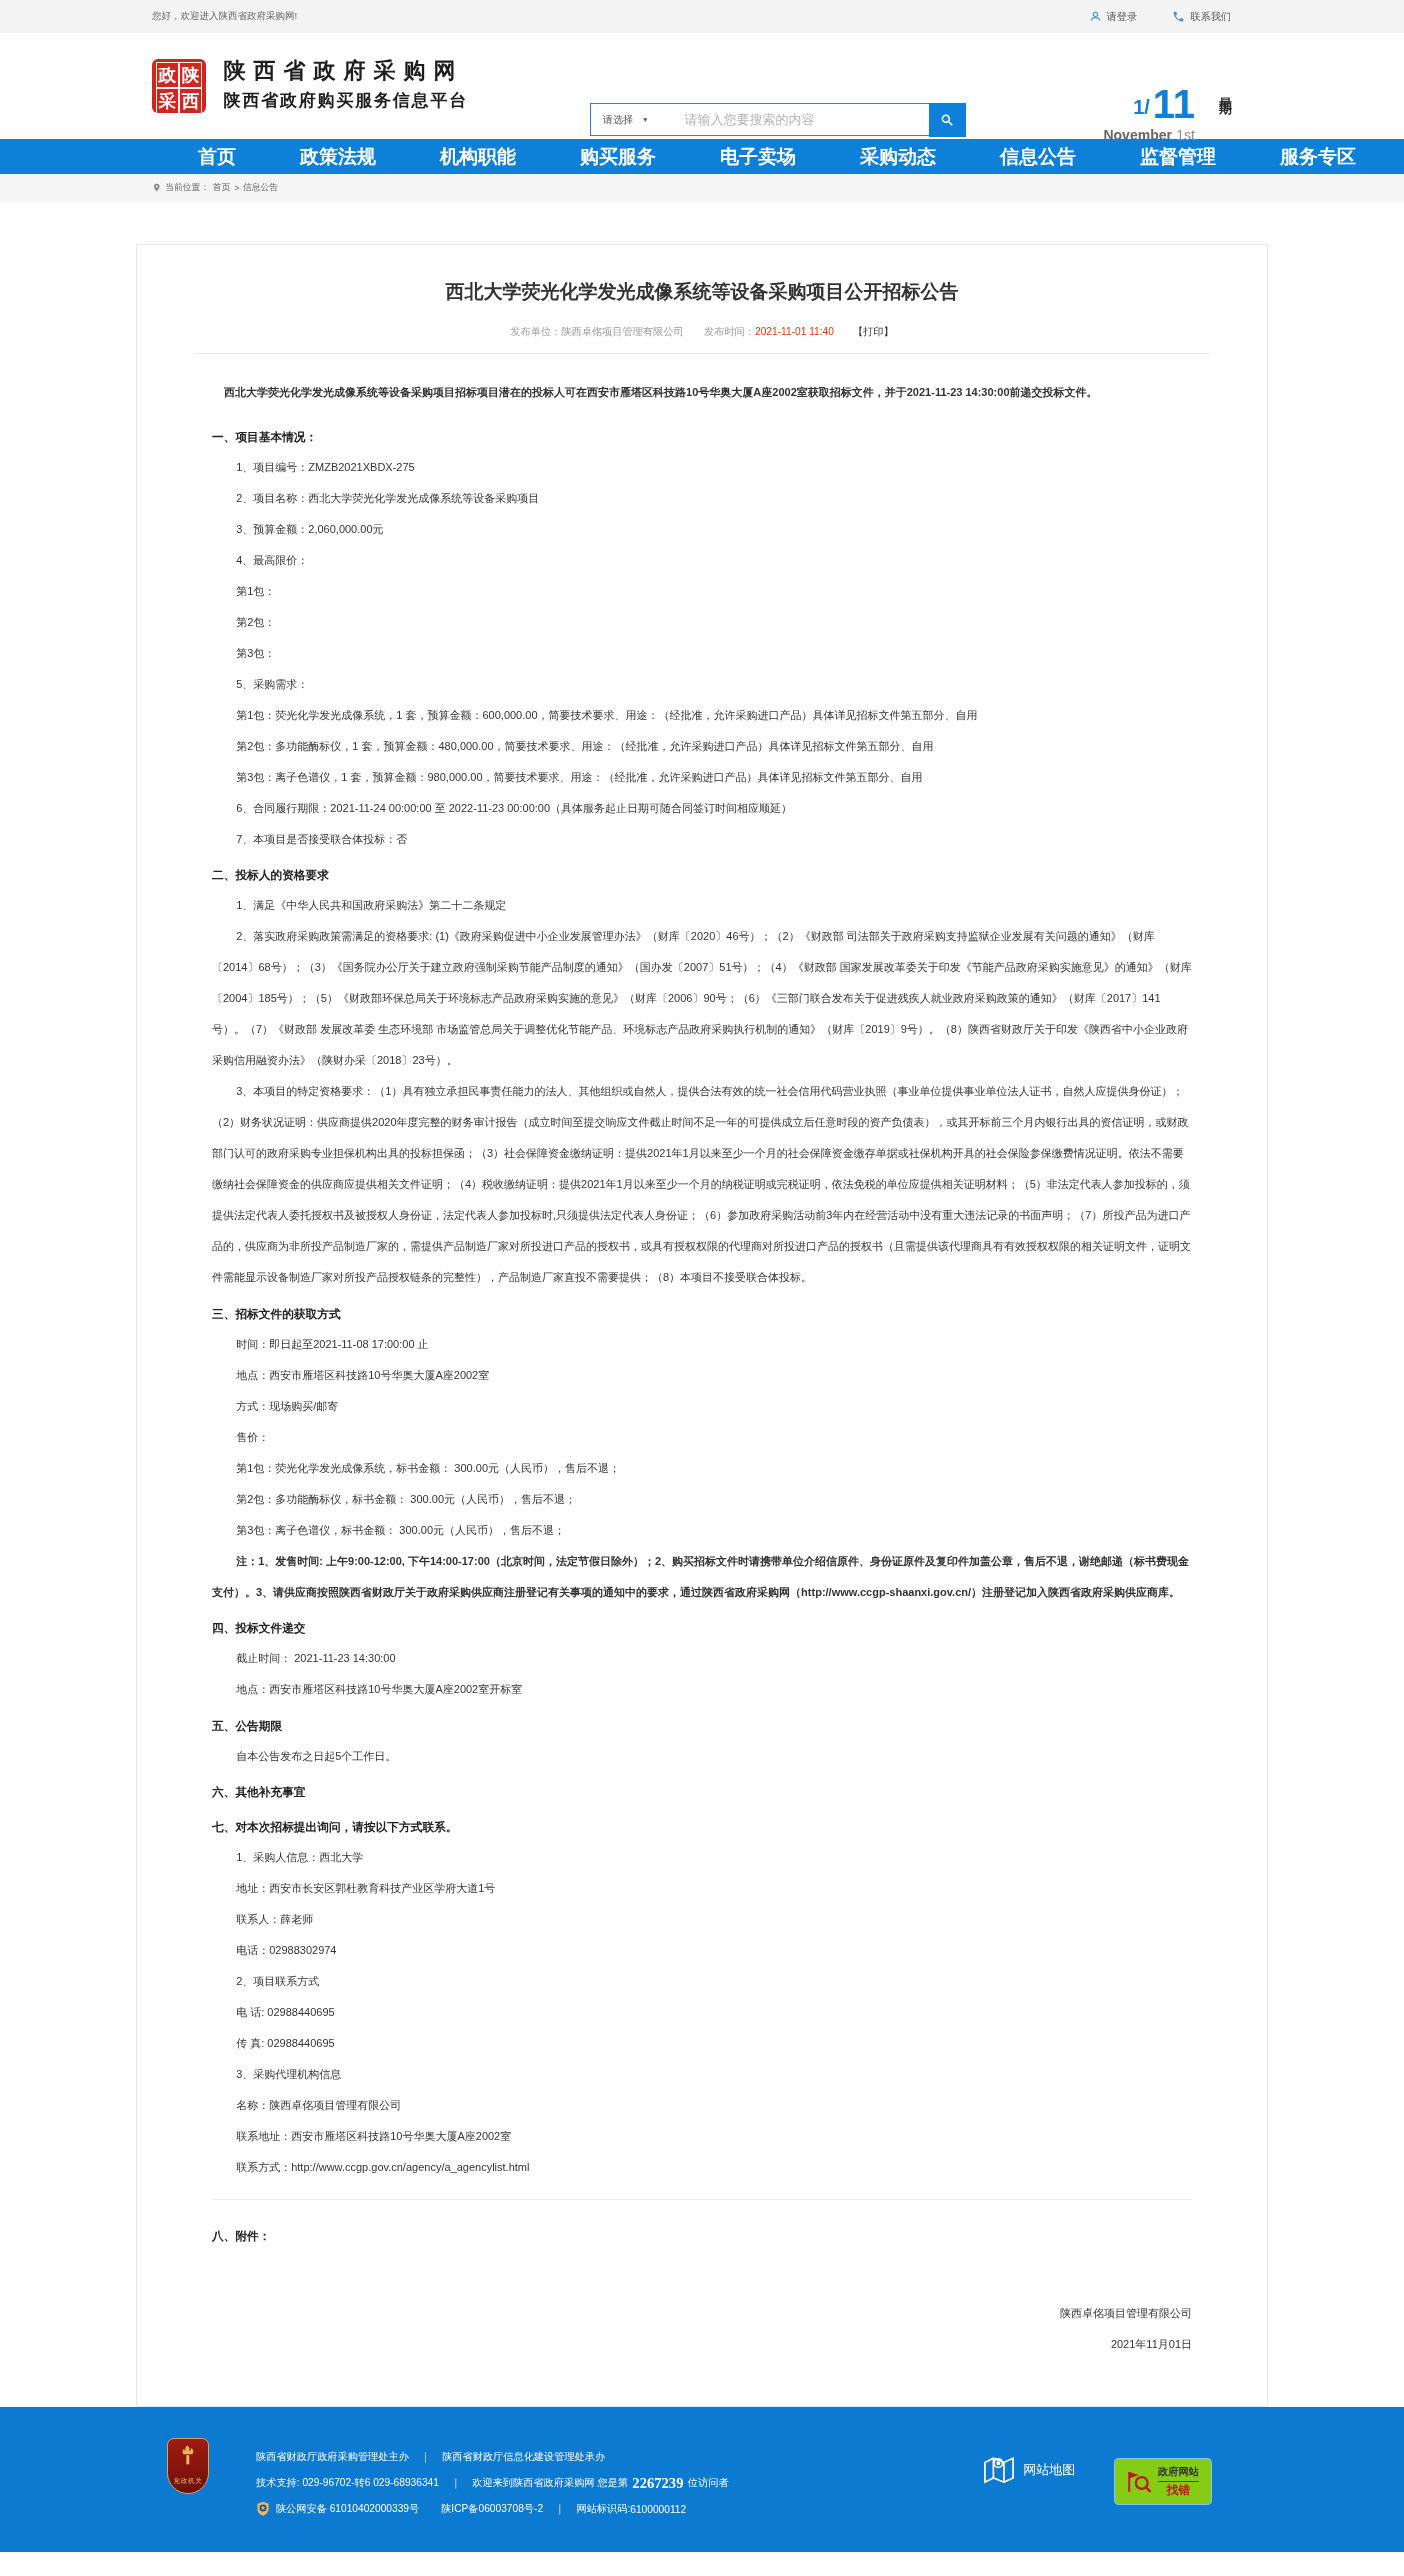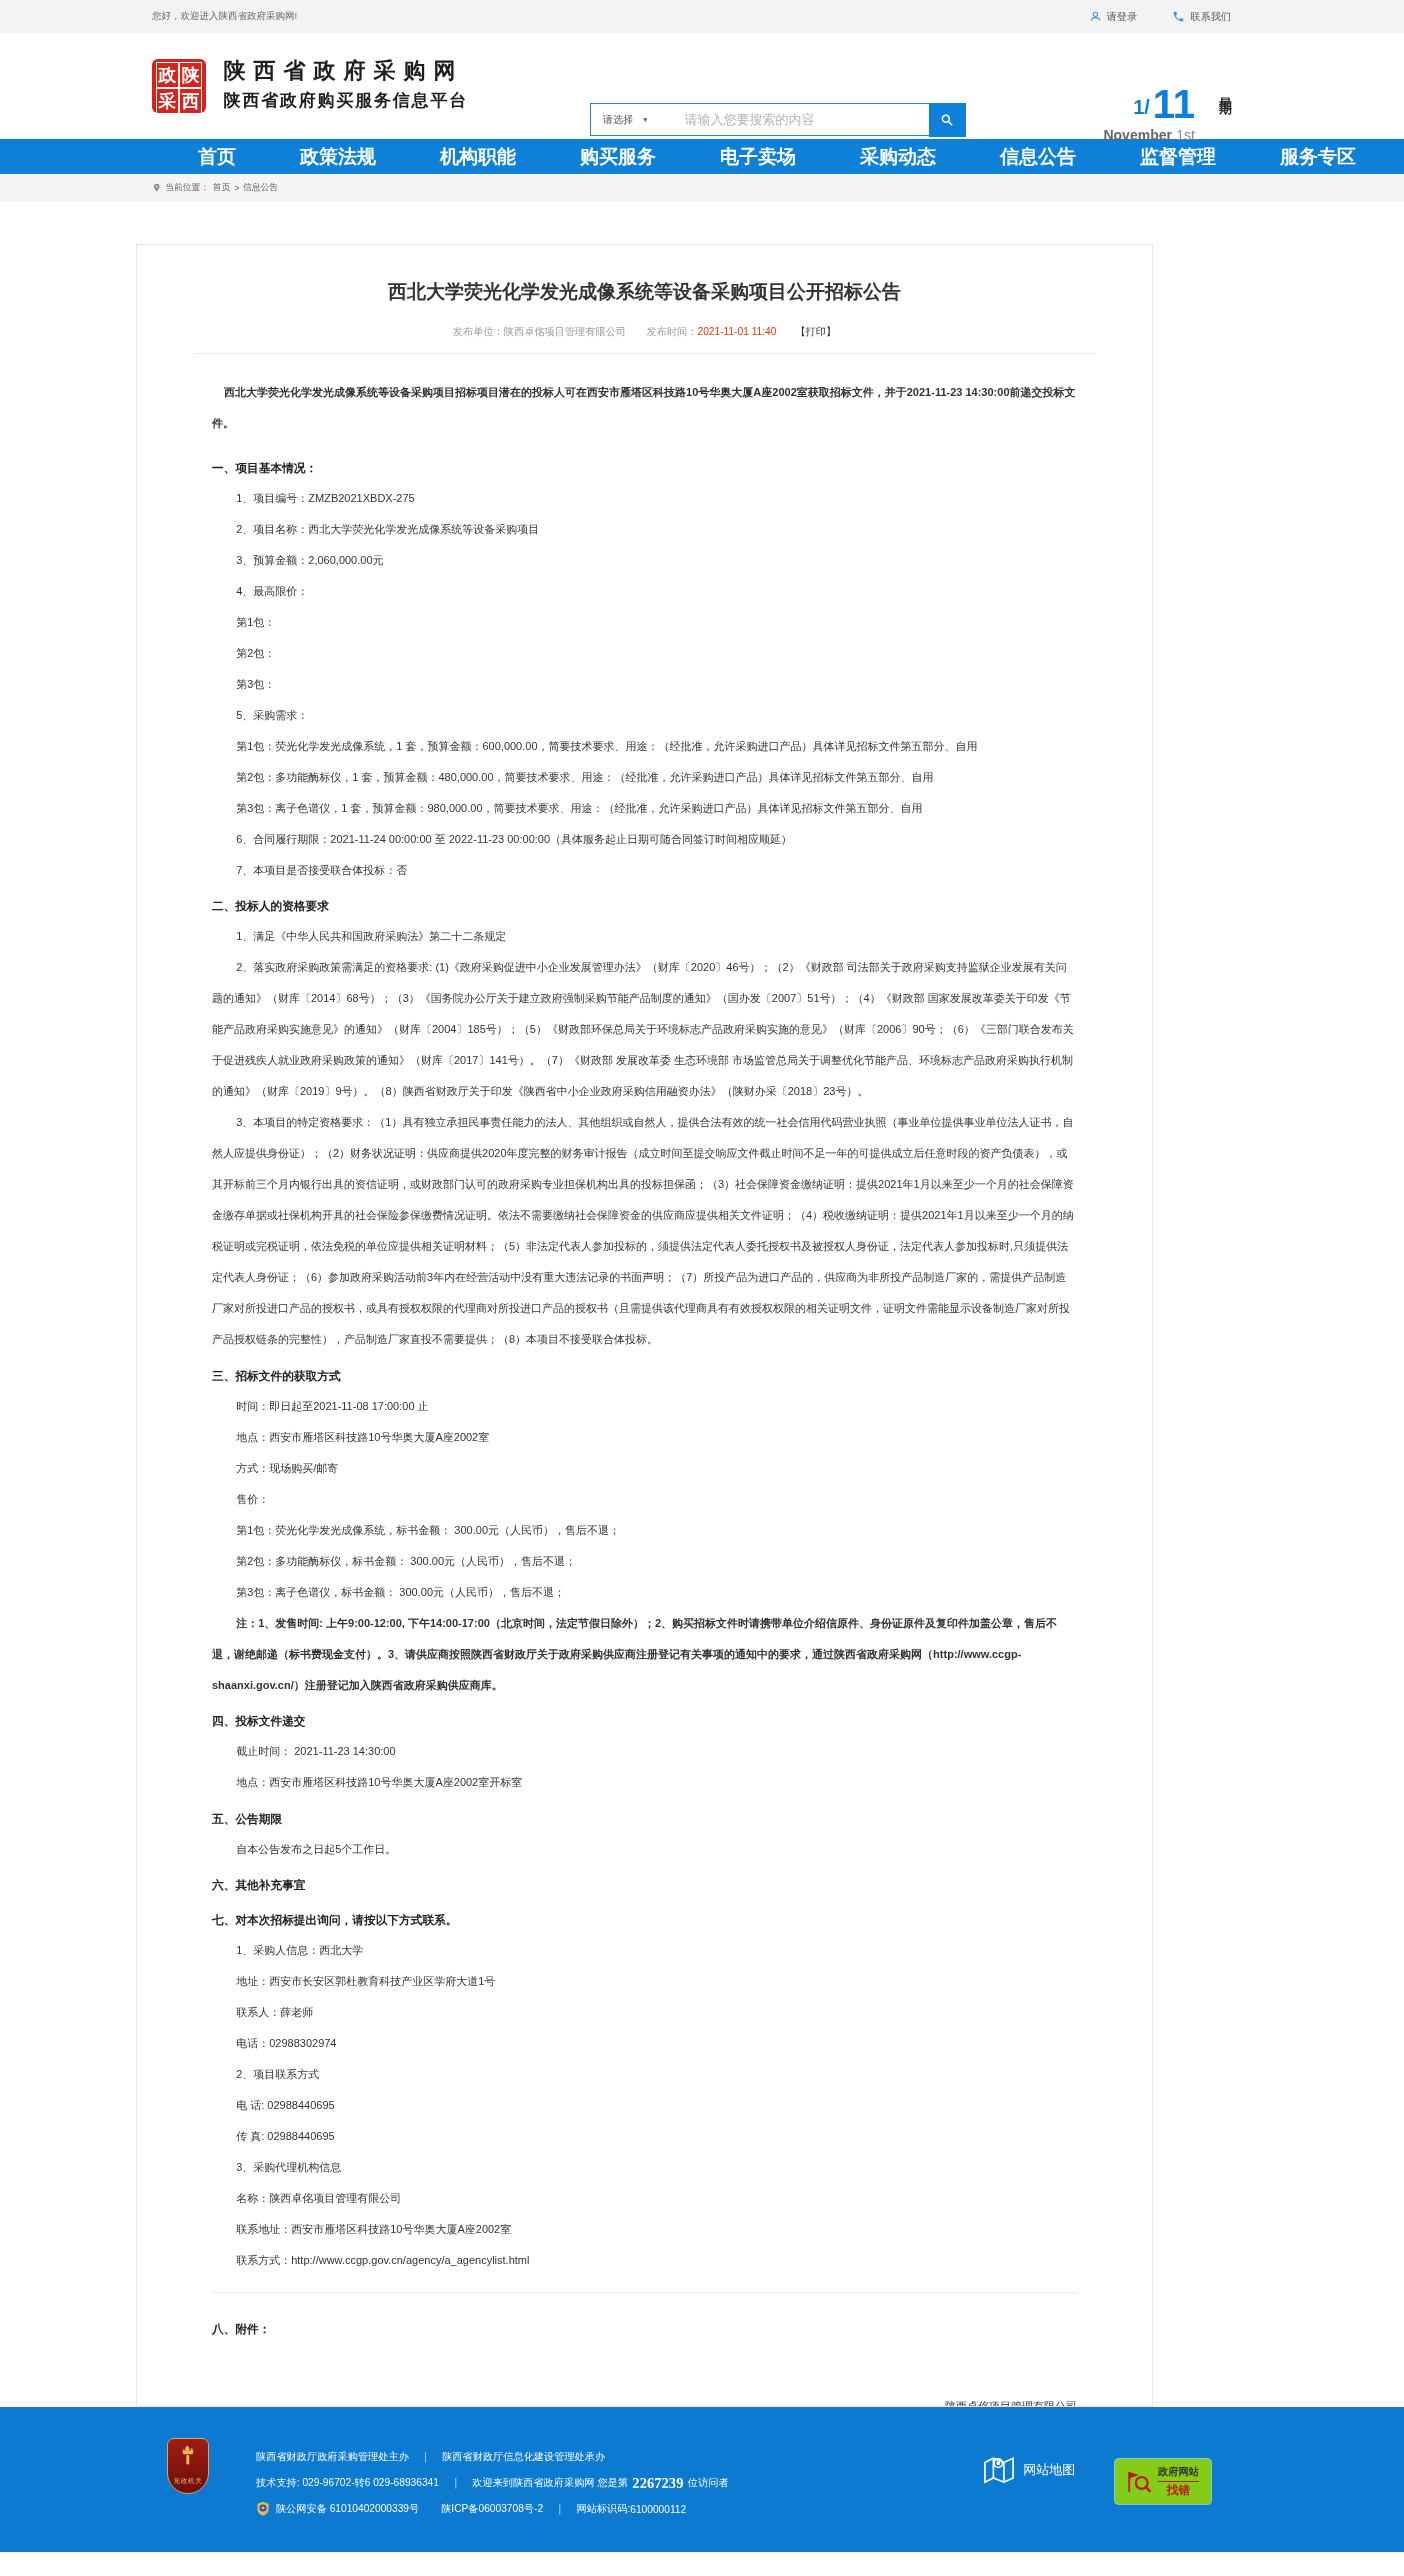--- a/index.html
+++ b/index.html
@@ -43,21 +43,21 @@
   
   .nav{height:35px;background:#0e80d8;display:flex;align-items:center;padding-left:198px;gap:64px;}
   .nav-item{color:#fff;font-size:19px;font-weight:700;cursor:pointer;white-space:nowrap;line-height:35px;}
 
   
   .crumbbar{height:28px;background:#f5f5f5;display:flex;align-items:center;padding-left:152px;font-size:8.8px;color:#666;gap:3.7px;}
   .crumbbar svg{width:9.5px;height:9.5px;}
   .crumb-link{cursor:pointer;}
 
   
-  .card{width:1017px;height:2163px;margin:42px 0 0 136px;border:0.7px solid #e7e7e7;box-sizing:border-box;background:#fff;overflow:hidden;}
+  .card{width:1132px;height:2163px;margin:42px 0 0 136px;border:0.7px solid #e7e7e7;box-sizing:border-box;background:#fff;overflow:hidden;}
   .title{margin:34px 59px 0;text-align:center;font-size:19px;font-weight:700;color:#333;line-height:26px;}
   .meta{margin-top:20px;text-align:center;font-size:10.2px;color:#9a9a9a;}
   .meta .tgap{display:inline-block;width:20.5px;}
   .meta .time{color:#e8340c;}
   .meta .print{color:#333;margin-left:19px;cursor:pointer;}
   .divider{border:none;border-top:0.7px solid #e9e9e9;margin:14px 57px 0;}
   .body{padding:0 75px;font-size:11px;color:#333;}
   .intro{font-weight:700;line-height:31px;text-indent:1.1em;margin:23px 0 13px;}
   .blk{line-height:31px;margin:0;}
   .t-text{text-indent:2.2em;}

